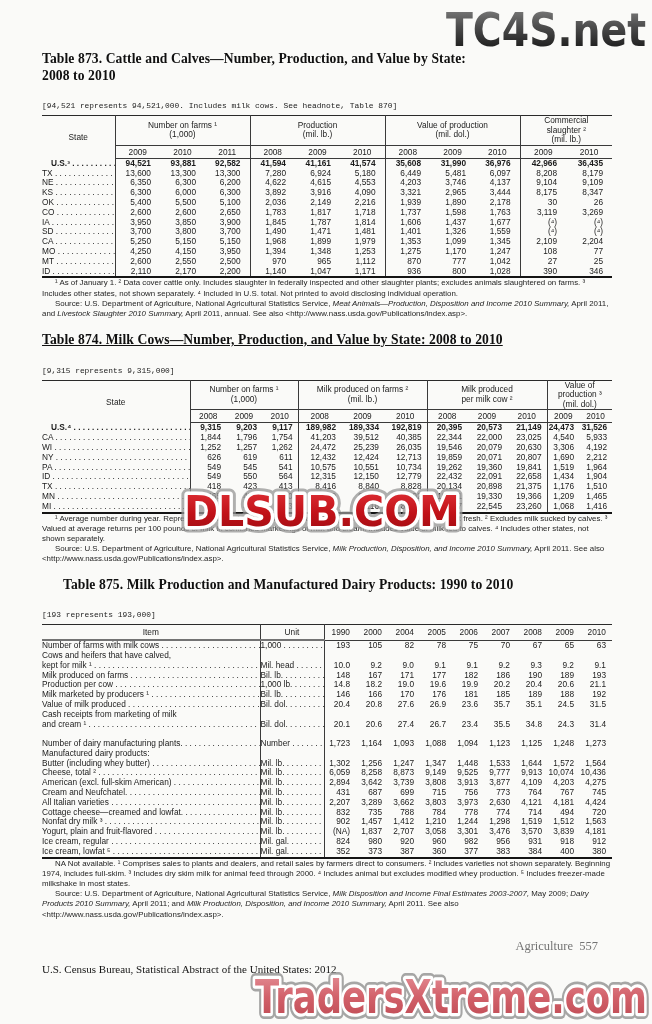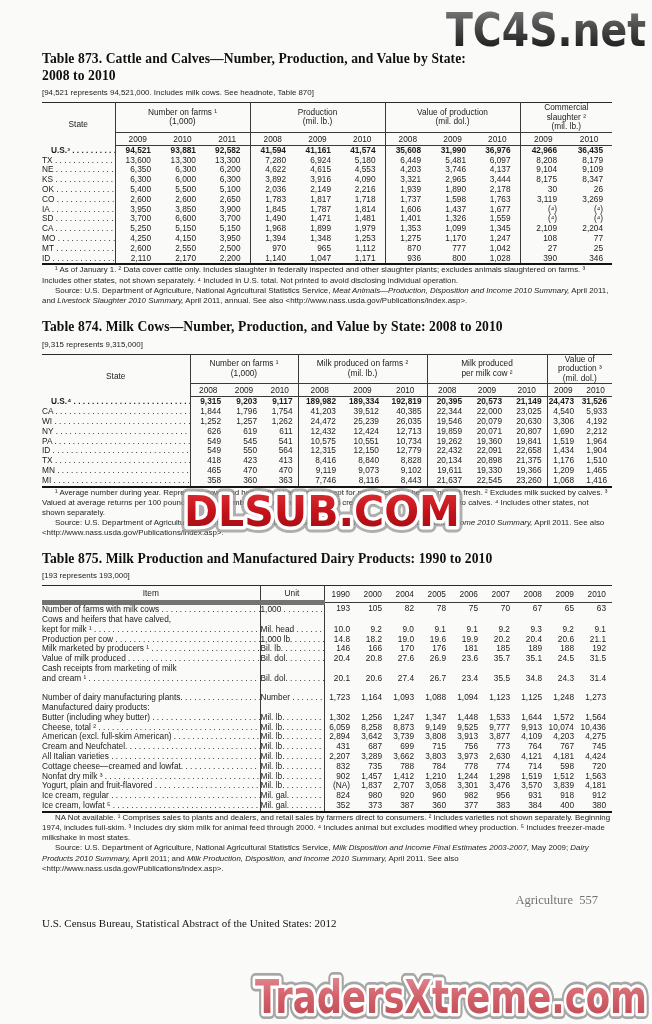--- a/index.html
+++ b/index.html
@@ -2,43 +2,43 @@
 <html><head>
 <meta charset="utf-8">
 <style>
   html,body{margin:0;padding:0;}
   body{width:652px;height:1024px;background:#fafaf8;font-family:"Liberation Sans",sans-serif;color:#1b1b1b;overflow:hidden;}
   .page{position:relative;width:652px;height:1024px;}
   .content{position:absolute;left:42px;top:12px;width:570px;}
 
   .tbl-title{font-family:"Liberation Serif",serif;font-weight:700;font-size:13.6px;line-height:16.5px;color:#101010;white-space:pre-line;letter-spacing:.1px;}
   .t873-title{margin-top:39px;}
-  .t874-title{margin-top:13px;}
-  .t875-title{margin-top:12px;}
-  .headnote{font-size:7.9px;margin-top:4px;color:#222;}
+  .t874-title{margin-top:13px;text-decoration:underline;}
+  .t875-title{margin-top:12px;margin-left:21px;}
+  .headnote{font-size:7.9px;margin-top:17px;color:#222;font-family:Liberation Mono, monospace;}
 
   .data-table{border-collapse:collapse;table-layout:fixed;width:570px;font-size:8.3px;margin-top:5px;
     border-top:1.5px solid #2a2a2a;border-bottom:2px solid #141414;}
   .data-table th,.data-table td{padding:0;font-weight:normal;}
   .group-h{white-space:pre-line;text-align:center;vertical-align:middle;line-height:9.6px;padding:2px 1px;border-bottom:1px solid #3a3a3a;}
   .state-h{text-align:center;vertical-align:middle;}
   .year-h{text-align:center;line-height:12px;padding:1px 4px 1px 0;border-bottom:1px solid #3a3a3a;}
   .vline{border-left:1px solid #3a3a3a;}
   tbody tr{height:9.8px;}
   td.num{text-align:right;white-space:nowrap;line-height:9.8px;}
   .t873 td.num{padding-right:9px;}
   .t874 td.num{padding-right:5px;}
   .t875 td.num{padding-right:6px;}
   .state-cell,.item-cell,.unit-cell{white-space:nowrap;overflow:hidden;line-height:9.8px;}
   .state-cell{padding-left:3px;}
   tr.bold td{font-weight:bold;}
   tr.bold .state-cell{padding-left:9px;}
   .leaders::after{content:" . . . . . . . . . . . . . . . . . . . . . . . . . . . . . . . . . . . . . . . . . . . .";}
   .unit-cell{padding-left:4px;}
-  .item-h,.unit-h{line-height:14px;border-bottom:5px solid #737373;vertical-align:middle;}
+  .item-h,.unit-h{line-height:14px;border-bottom:2px solid #737373;vertical-align:middle;}
   .t875 .year-h{text-align:right;padding-right:6px;}
   .ind0{padding-left:2px;} .ind1{padding-left:15px;} .ind2{padding-left:25px;margin-top:32px;}
   .spacer{height:8px;}
 
   .fnote{font-size:7.9px;line-height:10.2px;margin:0 0 0;text-indent:13px;color:#1d1d1d;}
   .src{margin-top:0;}
   .it{font-style:italic;}
 
   .pg-right{font-family:"Liberation Serif",serif;font-size:12.5px;text-align:right;padding-right:14px;margin-top:19px;white-space:pre;color:#737373;}
   .imprint{font-family:"Liberation Serif",serif;font-size:11px;margin-top:9px;color:#151515;}
@@ -195,21 +195,21 @@
               <td class="num">1,814</td>
               <td class="num vline">1,606</td>
               <td class="num">1,437</td>
               <td class="num">1,677</td>
               <td class="num vline">(⁴)</td>
               <td class="num">(⁴)</td>
             </tr>
             <tr>
               <td class="state-cell leaders">SD</td>
               <td class="num vline">3,700</td>
-              <td class="num">6,600</td>
+              <td class="num">3,800</td>
               <td class="num">3,700</td>
               <td class="num vline">1,490</td>
               <td class="num">1,471</td>
               <td class="num">1,481</td>
               <td class="num vline">1,401</td>
               <td class="num">1,326</td>
               <td class="num">1,559</td>
               <td class="num vline">(⁴)</td>
               <td class="num">(⁴)</td>
             </tr>
@@ -519,20 +519,33 @@
               <td class="num">9.2</td>
               <td class="num">9.0</td>
               <td class="num">9.1</td>
               <td class="num">9.1</td>
               <td class="num">9.2</td>
               <td class="num">9.3</td>
               <td class="num">9.2</td>
               <td class="num">9.1</td>
             </tr>
             <tr>
+              <td class="item-cell ind0 leaders">Milk produced on farms</td>
+              <td class="unit-cell vline leaders">Bil. lb.</td>
+              <td class="num vline">148</td>
+              <td class="num">167</td>
+              <td class="num">171</td>
+              <td class="num">177</td>
+              <td class="num">182</td>
+              <td class="num">186</td>
+              <td class="num">190</td>
+              <td class="num">189</td>
+              <td class="num">193</td>
+            </tr>
+            <tr>
               <td class="item-cell ind1 leaders">Production per cow</td>
               <td class="unit-cell vline leaders">1,000 lb.</td>
               <td class="num vline">14.8</td>
               <td class="num">18.2</td>
               <td class="num">19.0</td>
               <td class="num">19.6</td>
               <td class="num">19.9</td>
               <td class="num">20.2</td>
               <td class="num">20.4</td>
               <td class="num">20.6</td>
@@ -697,21 +710,21 @@
             <tr>
               <td class="item-cell ind0 leaders">Cottage cheese—creamed and lowfat.</td>
               <td class="unit-cell vline leaders">Mil. lb.</td>
               <td class="num vline">832</td>
               <td class="num">735</td>
               <td class="num">788</td>
               <td class="num">784</td>
               <td class="num">778</td>
               <td class="num">774</td>
               <td class="num">714</td>
-              <td class="num">598</td>
+              <td class="num">494</td>
               <td class="num">720</td>
             </tr>
             <tr>
               <td class="item-cell ind1 leaders">Nonfat dry milk ³</td>
               <td class="unit-cell vline leaders">Mil. lb.</td>
               <td class="num vline">902</td>
               <td class="num">1,457</td>
               <td class="num">1,412</td>
               <td class="num">1,210</td>
               <td class="num">1,244</td>

